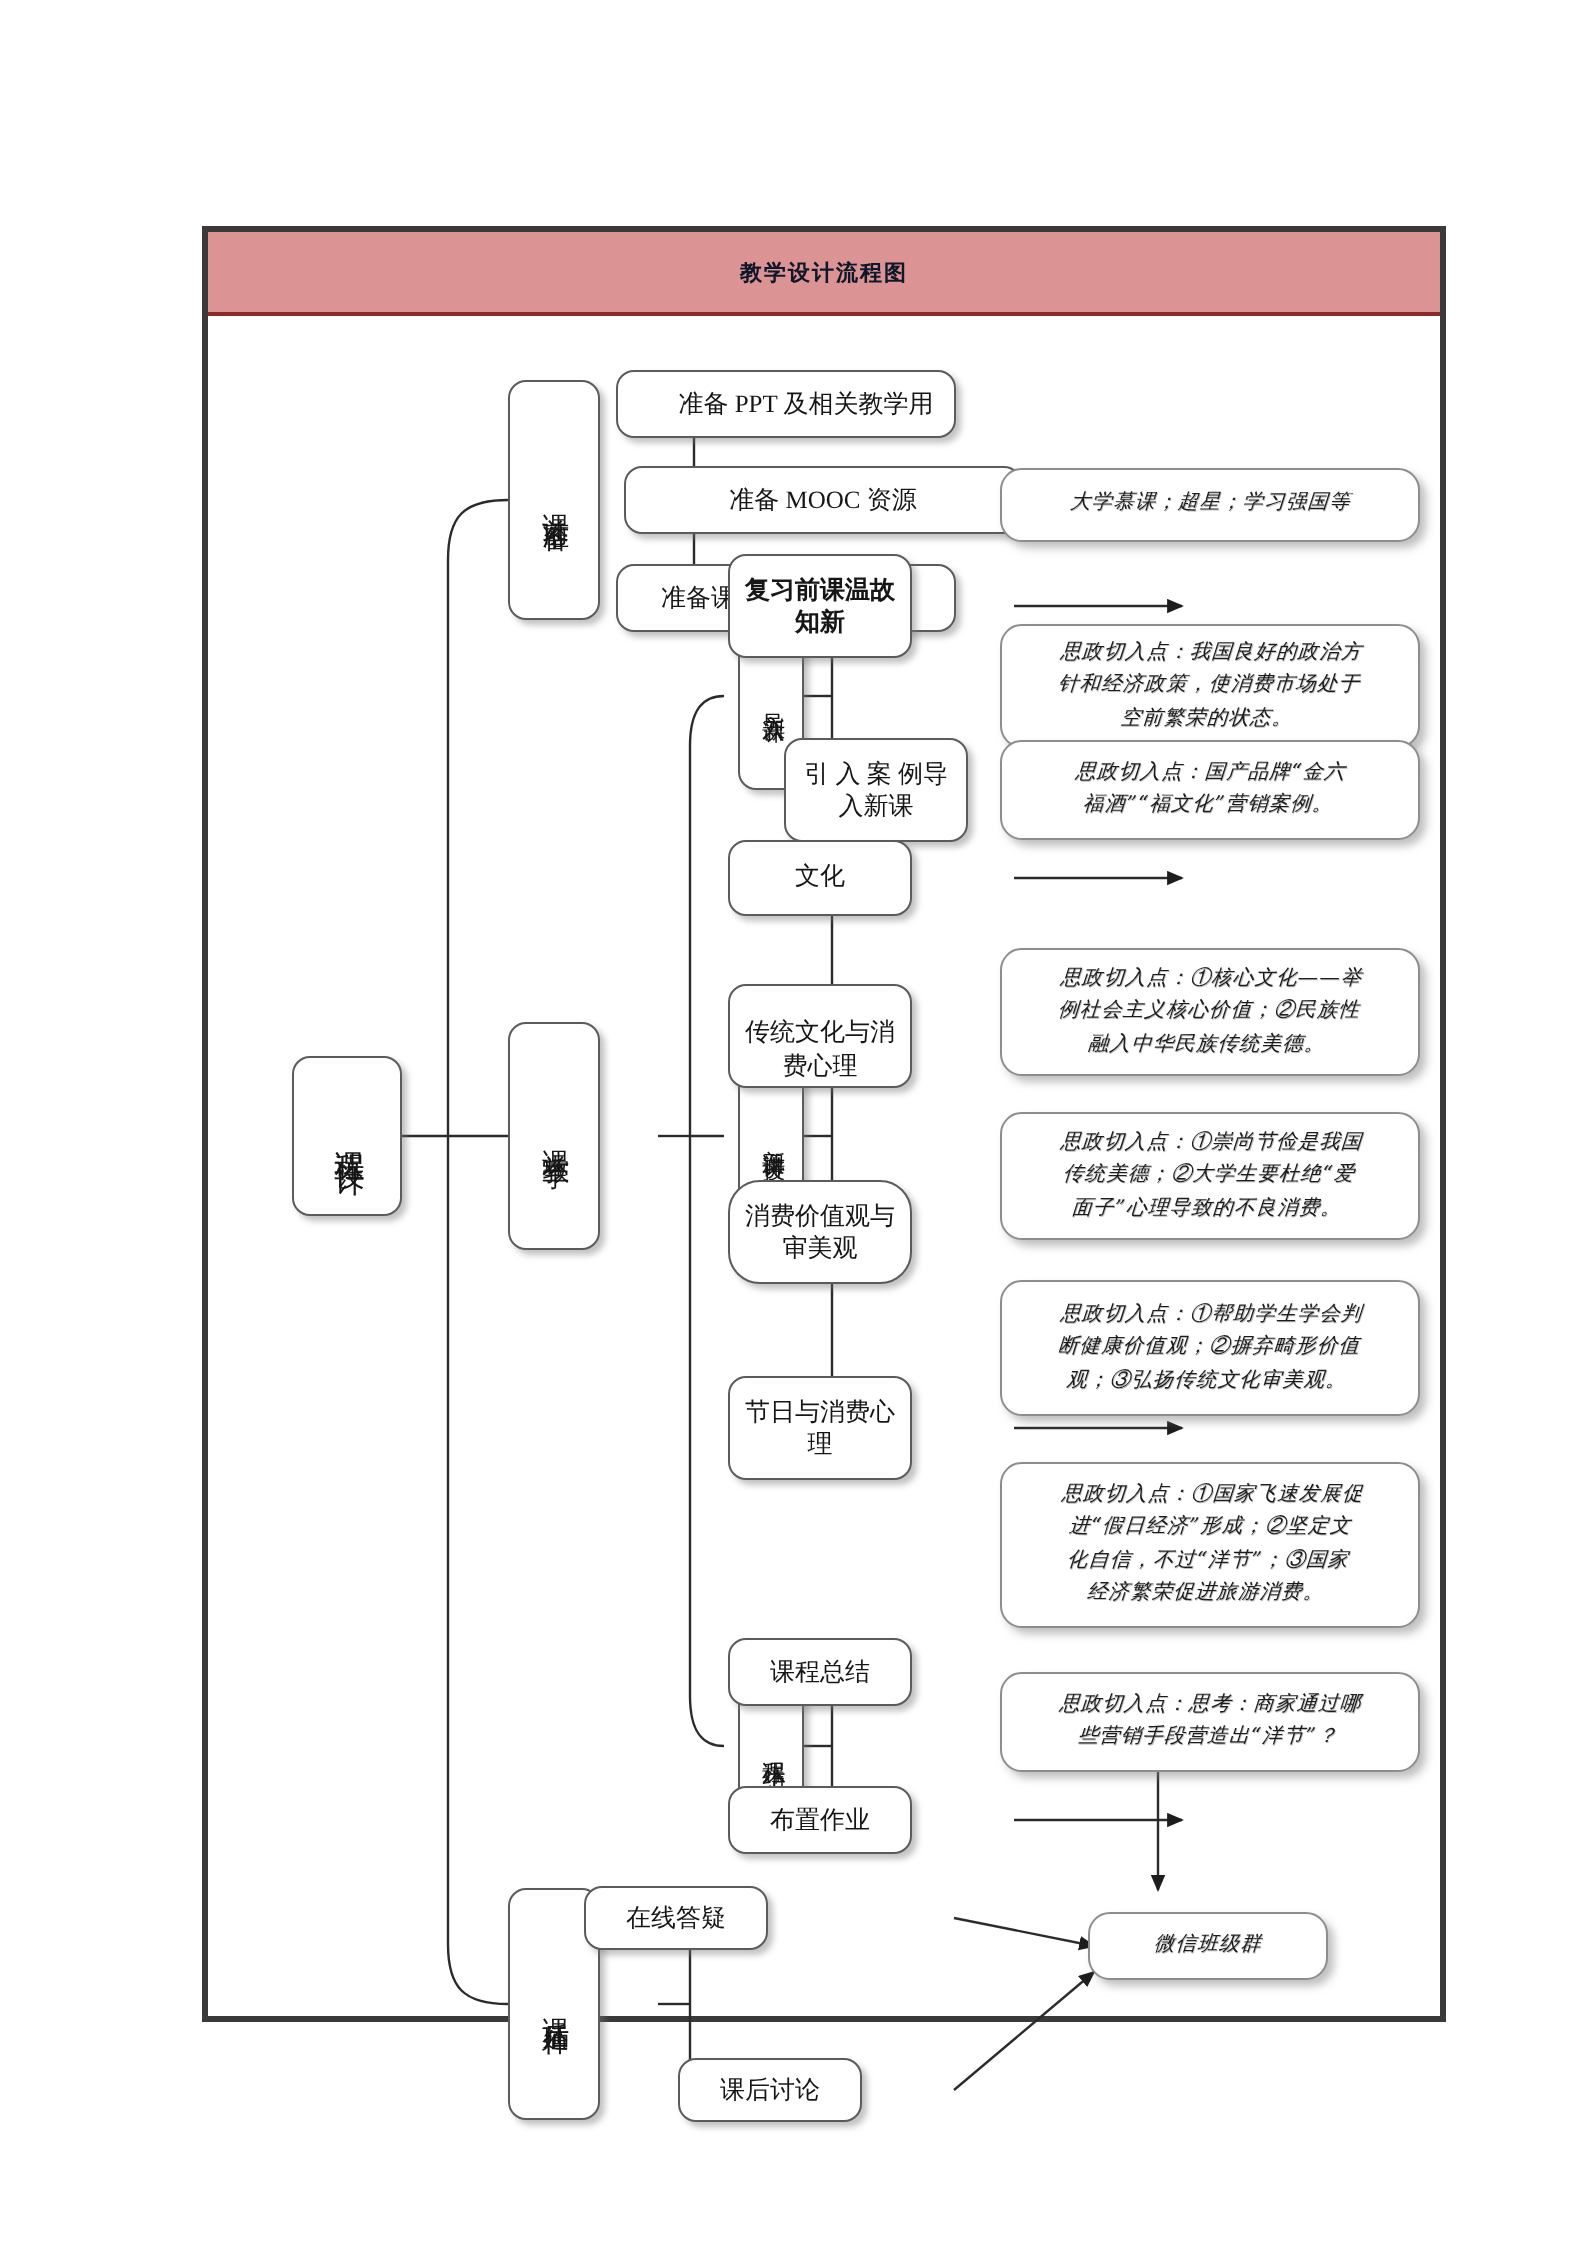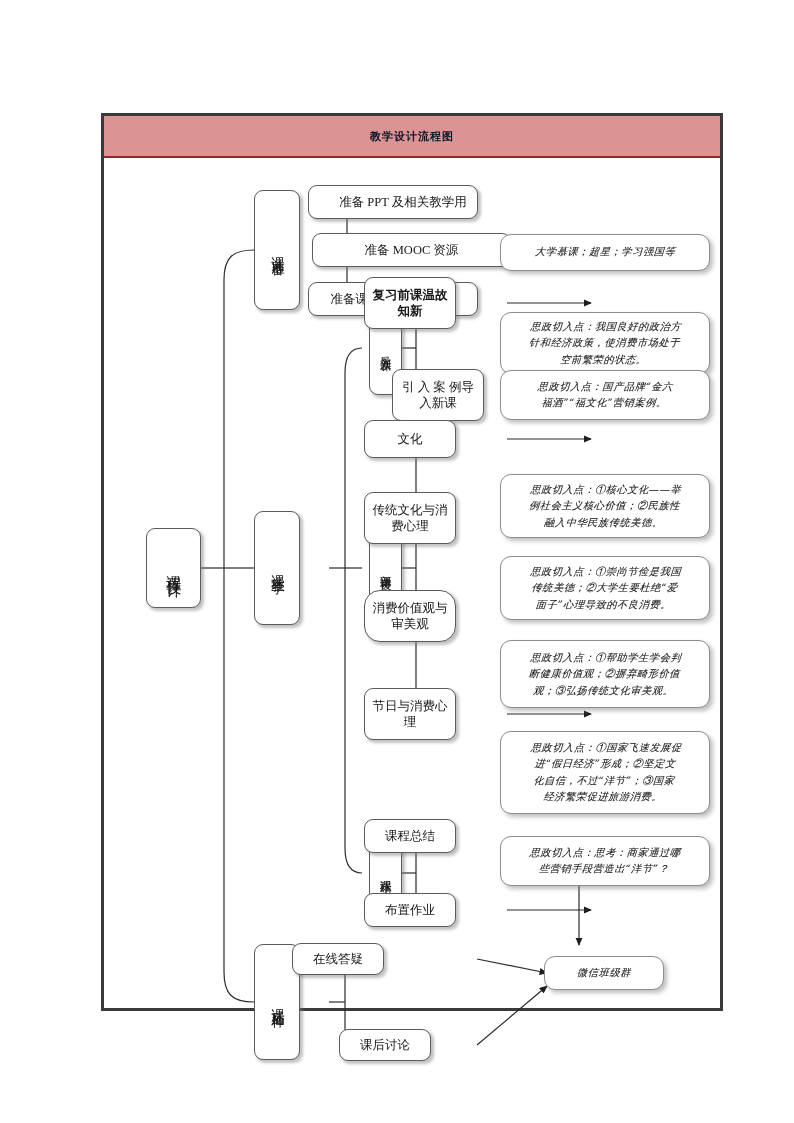--- a/index.html
+++ b/index.html
@@ -166,24 +166,24 @@
       <span>准备课后思考题、作业</span>
     </div>
 
     <div class="node" style="left:260px;top:119px;width:92px;height:52px;font-weight:bold;">
       <span>复习前课温故知新</span>
     </div>
     <div class="node" style="left:260px;top:211px;width:92px;height:52px;margin-left:28px;">
       <span>引 入 案 例导入新课</span>
     </div>
 
-    <div class="node" style="left:260px;top:262px;width:92px;height:38px;">
+    <div class="node" style="left:260px;top:262px;width:92px;height:38px;font-family:Liberation Mono, monospace;">
       <span>文化</span>
     </div>
-    <div class="node" style="left:260px;top:334px;width:92px;height:52px;">
+    <div class="node" style="left:260px;top:334px;width:92px;height:52px;align-items:flex-end;">
       <span>传统文化与消费心理</span>
     </div>
     <div class="node" style="left:260px;top:432px;width:92px;height:52px;border-radius:16px;">
       <span>消费价值观与审美观</span>
     </div>
     <div class="node" style="left:260px;top:530px;width:92px;height:52px;align-items:center;">
       <span>节日与消费心理</span>
     </div>
 
     <div class="node" style="left:260px;top:661px;width:92px;height:34px;">

